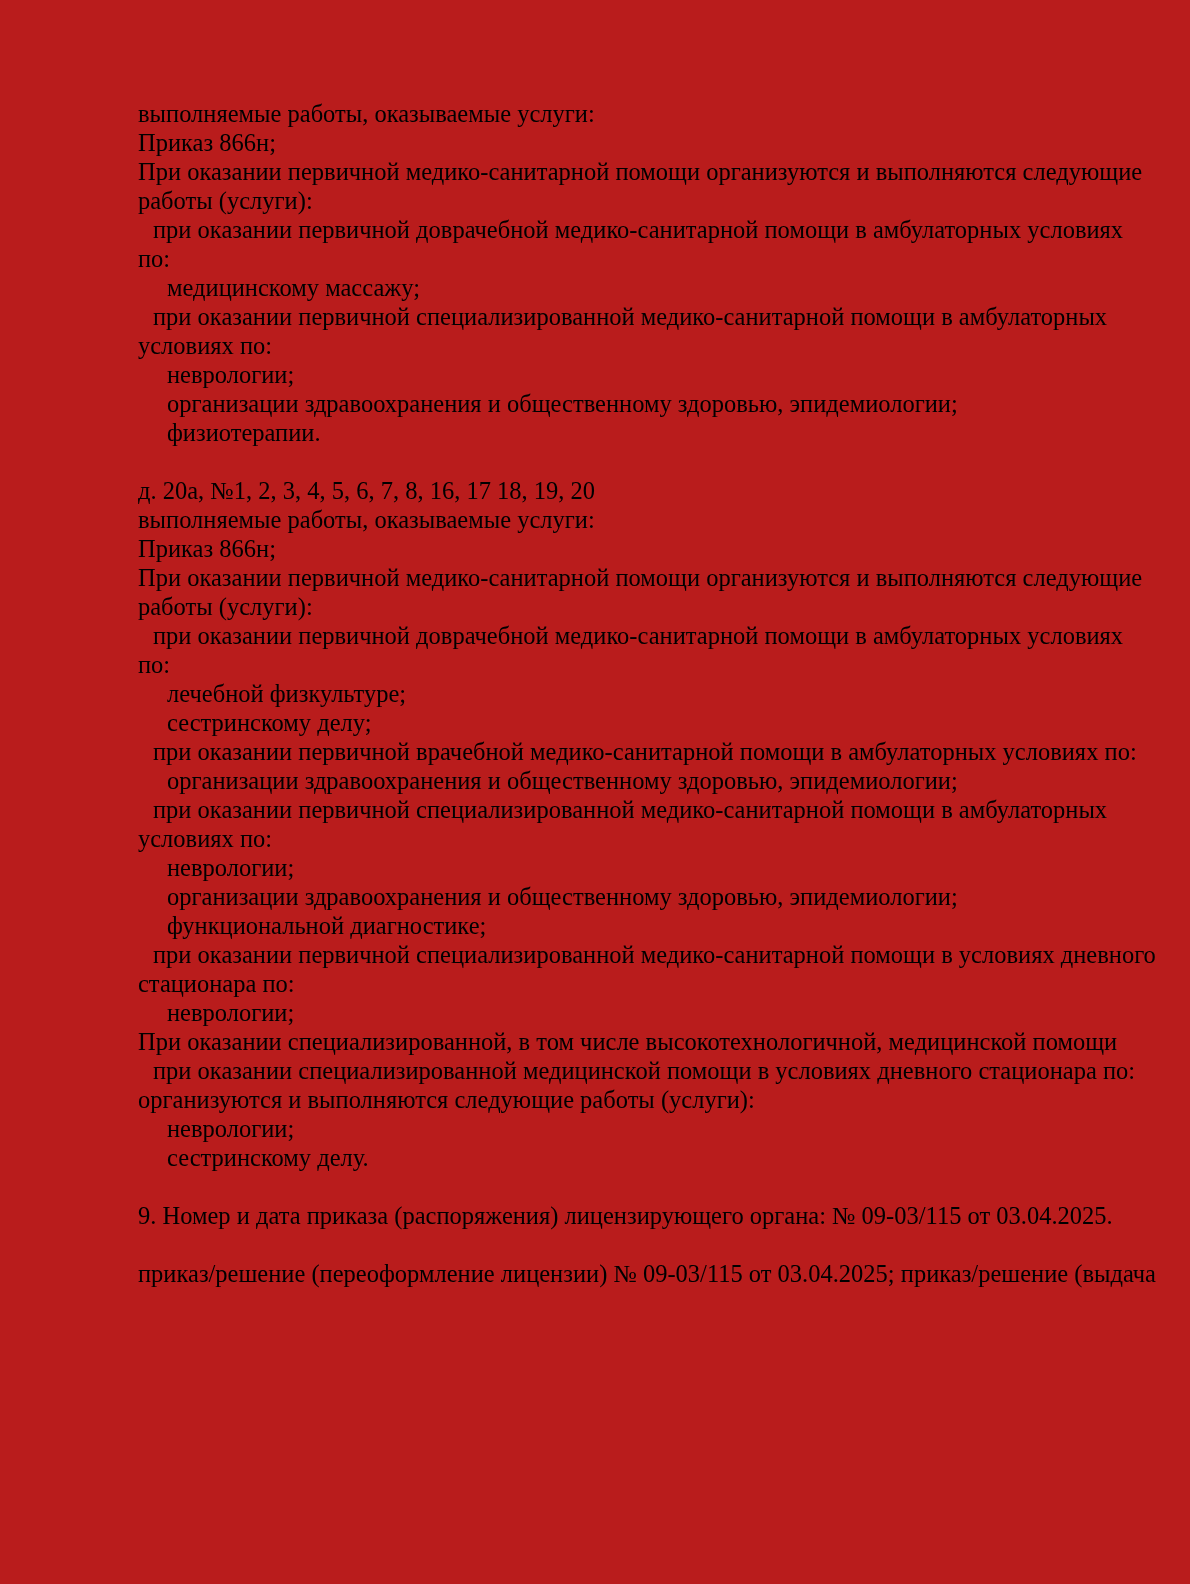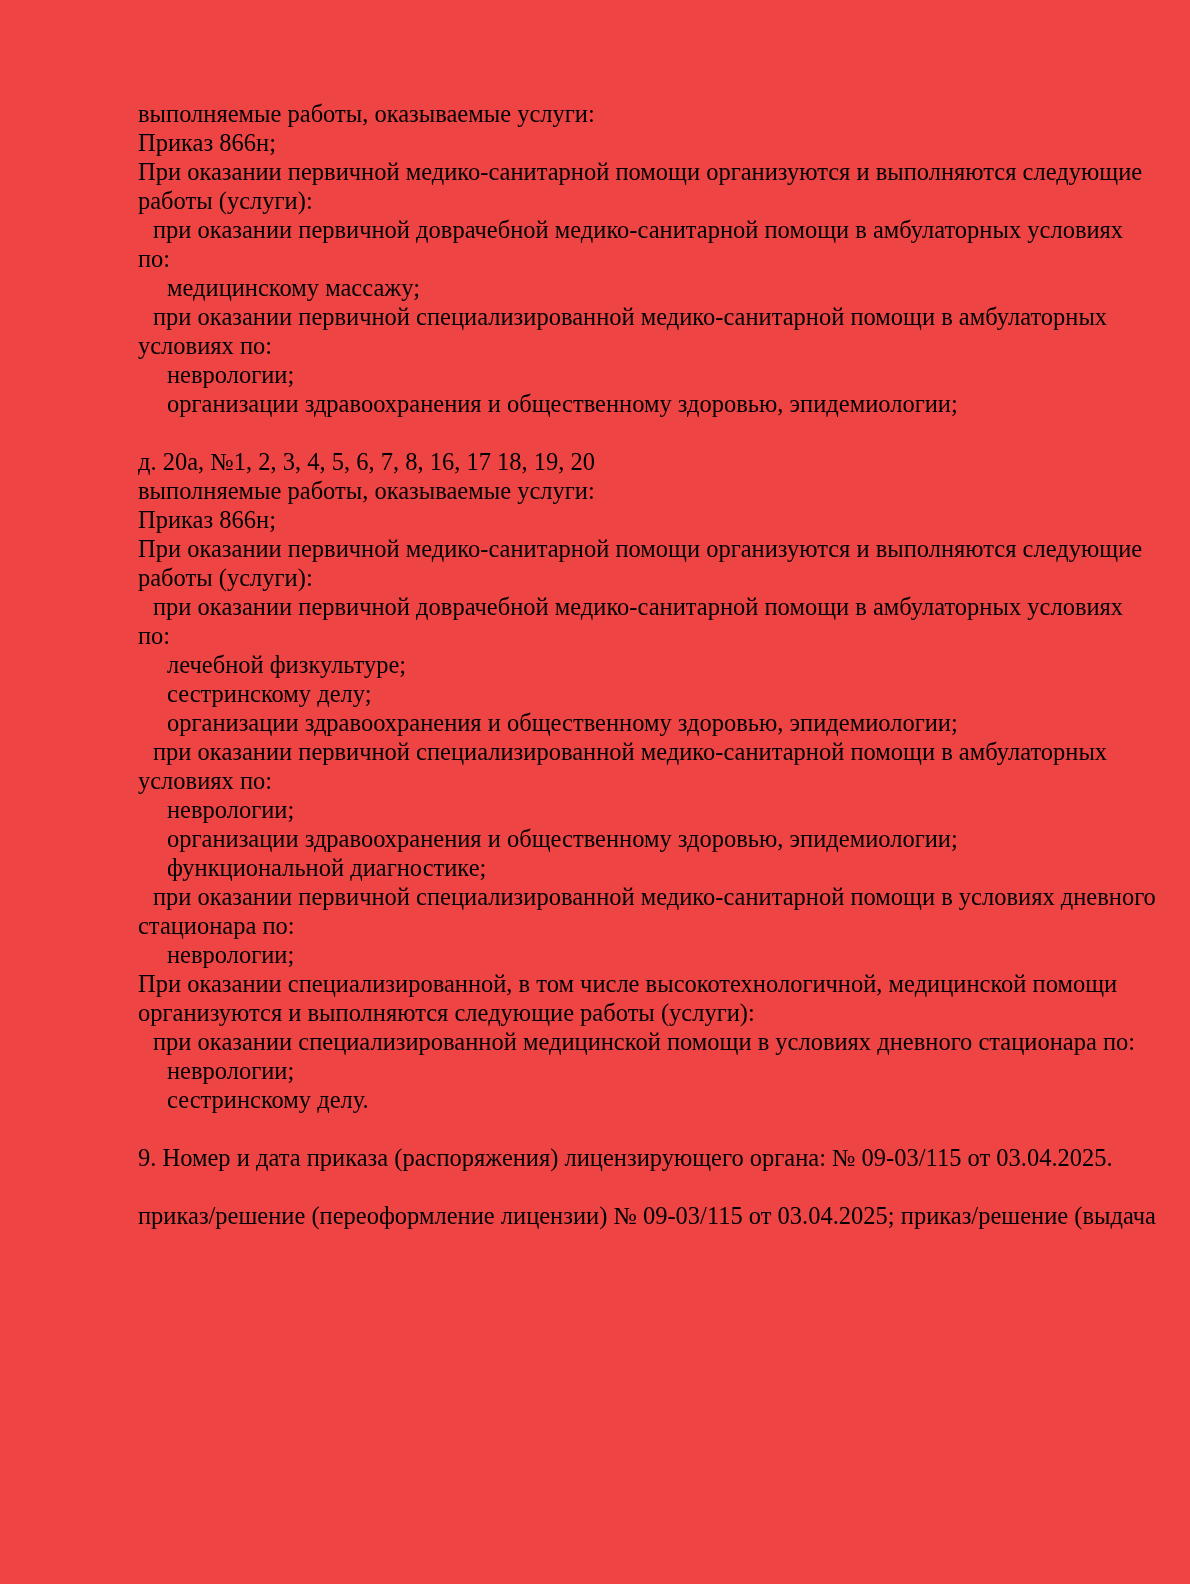--- a/index.html
+++ b/index.html
@@ -5,21 +5,21 @@
 <style>
   html, body {
     margin: 0;
     padding: 0;
     background: #ffffff;
   }
   .page {
     position: relative;
     width: 1190px;
     height: 1584px;
-    background: #ef4444;
+    background: #b91c1c;
     box-sizing: border-box;
     padding: 99px 80px 0 138px;
     font-family: "Liberation Serif", "DejaVu Serif", serif;
     font-size: 24.5px;
     line-height: 29px;
     color: #000000;
     overflow: hidden;
   }
   .line {
     white-space: pre;
@@ -38,42 +38,44 @@
       <div class="line indent-0">Приказ 866н;</div>
       <div class="line indent-0">При оказании первичной медико-санитарной помощи организуются и выполняются следующие</div>
       <div class="line indent-0">работы (услуги):</div>
       <div class="line indent-1">при оказании первичной доврачебной медико-санитарной помощи в амбулаторных условиях</div>
       <div class="line indent-0">по:</div>
       <div class="line indent-2">медицинскому массажу;</div>
       <div class="line indent-1">при оказании первичной специализированной медико-санитарной помощи в амбулаторных</div>
       <div class="line indent-0">условиях по:</div>
       <div class="line indent-2">неврологии;</div>
       <div class="line indent-2">организации здравоохранения и общественному здоровью, эпидемиологии;</div>
+      <div class="line indent-2">физиотерапии.</div>
       <div class="line indent-0"></div>
       <div class="line indent-0">д. 20а, №1, 2, 3, 4, 5, 6, 7, 8, 16, 17 18, 19, 20</div>
       <div class="line indent-0">выполняемые работы, оказываемые услуги:</div>
       <div class="line indent-0">Приказ 866н;</div>
       <div class="line indent-0">При оказании первичной медико-санитарной помощи организуются и выполняются следующие</div>
       <div class="line indent-0">работы (услуги):</div>
       <div class="line indent-1">при оказании первичной доврачебной медико-санитарной помощи в амбулаторных условиях</div>
       <div class="line indent-0">по:</div>
       <div class="line indent-2">лечебной физкультуре;</div>
       <div class="line indent-2">сестринскому делу;</div>
+      <div class="line indent-1">при оказании первичной врачебной медико-санитарной помощи в амбулаторных условиях по:</div>
       <div class="line indent-2">организации здравоохранения и общественному здоровью, эпидемиологии;</div>
       <div class="line indent-1">при оказании первичной специализированной медико-санитарной помощи в амбулаторных</div>
       <div class="line indent-0">условиях по:</div>
       <div class="line indent-2">неврологии;</div>
       <div class="line indent-2">организации здравоохранения и общественному здоровью, эпидемиологии;</div>
       <div class="line indent-2">функциональной диагностике;</div>
       <div class="line indent-1">при оказании первичной специализированной медико-санитарной помощи в условиях дневного</div>
       <div class="line indent-0">стационара по:</div>
       <div class="line indent-2">неврологии;</div>
       <div class="line indent-0">При оказании специализированной, в том числе высокотехнологичной, медицинской помощи</div>
+      <div class="line indent-1">при оказании специализированной медицинской помощи в условиях дневного стационара по:</div>
       <div class="line indent-0">организуются и выполняются следующие работы (услуги):</div>
-      <div class="line indent-1">при оказании специализированной медицинской помощи в условиях дневного стационара по:</div>
       <div class="line indent-2">неврологии;</div>
       <div class="line indent-2">сестринскому делу.</div>
       <div class="line indent-0"></div>
       <div class="line indent-0">9. Номер и дата приказа (распоряжения) лицензирующего органа: № 09-03/115 от 03.04.2025.</div>
       <div class="line indent-0"></div>
       <div class="line indent-0">приказ/решение (переоформление лицензии) № 09-03/115 от 03.04.2025; приказ/решение (выдача</div>
     </div>
 </div>
 
 </body></html>

